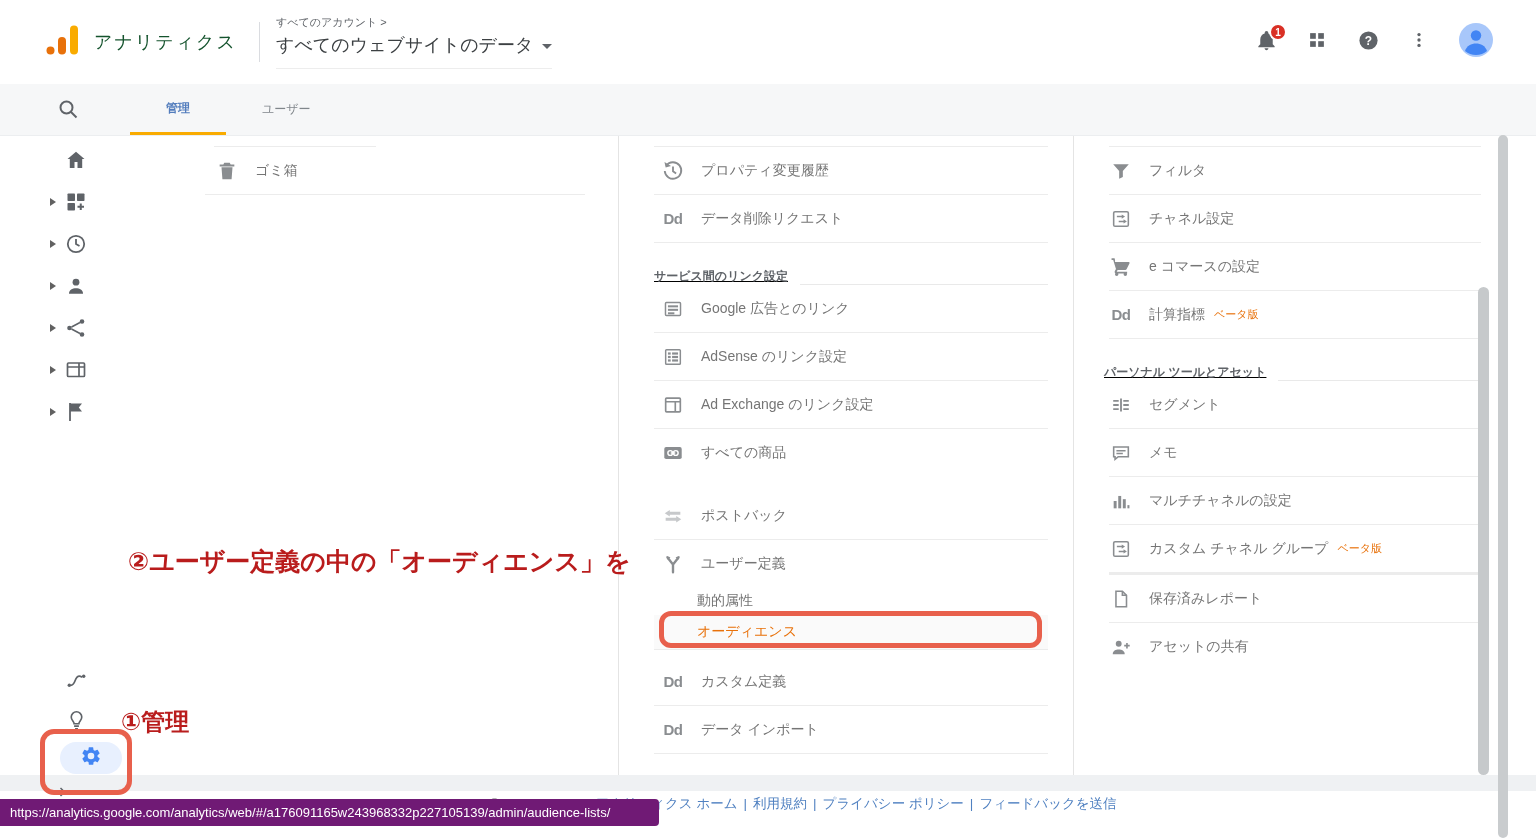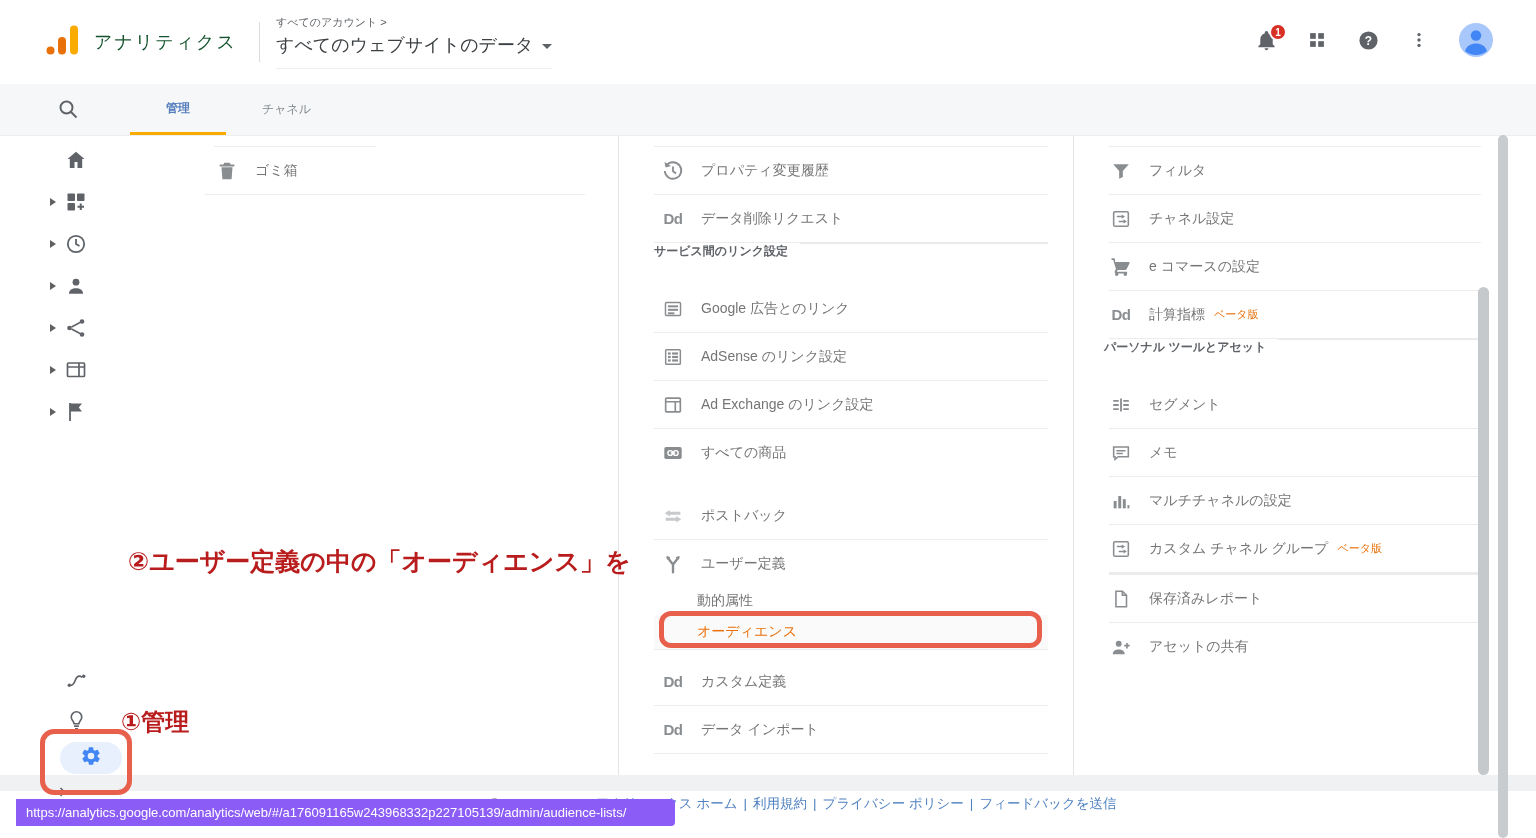--- a/index.html
+++ b/index.html
@@ -44,37 +44,37 @@
   .row{height:47px;display:flex;align-items:center;font-size:14px;color:#757575;cursor:pointer;}
   .col1 .row{padding-left:77px;}
   .col2 .row,.col3 .row{padding-left:42px;}
   .col3 .row{padding-left:35px;}
   .ic{width:24px;height:24px;margin-right:16px;color:#8a8d90;display:flex;align-items:center;justify-content:center;flex:none;}
   .dd{width:24px;margin-right:16px;font-weight:bold;font-size:15px;color:#8a8d90;text-align:center;letter-spacing:-0.5px;flex:none;}
   .row.muted .ic{color:#c7c9cb;}
   .divider{height:1px;background:#ececec;margin:0 25px 0 35px;}
   .col1 .divider{margin:0 33px 0 67px;}
   .col1 .divider-top{height:1px;background:#ececec;margin-left:76px;width:162px;}
-  .sect{height:42px;display:flex;align-items:flex-start;gap:12px;padding:0 25px 0 35px;}
+  .sect{height:42px;display:flex;align-items:flex-end;gap:12px;padding:0 25px 0 35px;text-decoration:underline;}
   .col3 .sect{padding-left:30px;}
   .sect .st{font-size:12px;font-weight:bold;color:#5f6368;white-space:nowrap;}
   .sect .rule{flex:1;height:1px;background:#e9e9e9;}
   .beta{color:#e8710a;font-size:11px;margin-left:9px;}
   .sub{height:34px;margin:0 25px 0 35px;padding-left:43px;display:flex;align-items:center;font-size:14px;color:#757575;position:relative;cursor:pointer;}
   .sub.active{background:#fafafa;color:#e8710a;border-bottom:1px solid #ececec;}
   .sub.plain{height:28px;}
   .audience-box{position:absolute;left:5px;right:6px;top:-4px;bottom:1px;border:5px solid #e8604c;border-radius:12px;pointer-events:none;z-index:30;}
   .spacer{width:100%;}
   
   .footzone{position:absolute;top:775px;left:0;right:0;height:63px;background:#fff;z-index:6;}
   .footstrip{height:16px;background:#eff1f3;}
   .footer-text{text-align:center;font-size:13.5px;color:#757575;margin-top:4px;padding-left:70px;}
   .footer-text a{color:#5081c1;text-decoration:none;cursor:pointer;}
   .fsep{color:#5081c1;margin:0 6px;}
-  .statusbar{position:absolute;left:16px;top:799px;width:659px;height:27px;background:#8b5cf6;color:#fff;font-size:13px;
+  .statusbar{position:absolute;left:0;top:799px;width:659px;height:27px;background:#701a75;color:#fff;font-size:13px;
     display:flex;align-items:center;padding-left:10px;box-sizing:border-box;border-radius:0 4px 4px 0;z-index:60;white-space:nowrap;overflow:hidden;}
   
   .anno{position:absolute;color:#b91c1c;font-weight:bold;z-index:70;white-space:nowrap;}
   .anno2{left:128px;top:545px;font-size:25px;}
   .anno1{left:121px;top:706px;font-size:24px;}
   .gear-box{position:absolute;left:40px;top:729px;width:82px;height:56px;border:5px solid #e8604c;border-radius:14px;z-index:70;pointer-events:none;}
   .collapse-chevron{position:absolute;left:56px;top:784px;color:#5f6368;z-index:10;}
   
   .sb-outer{position:absolute;left:1498px;top:135px;width:10px;height:703px;background:#c9ccce;border-radius:5px;z-index:40;cursor:pointer;}
   .sb-inner{position:absolute;left:1478px;top:287px;width:11px;height:488px;background:#c6c9cb;border-radius:6px;z-index:40;cursor:pointer;}
@@ -157,21 +157,21 @@
   <span class="search-btn">
     <span>
       <svg width="24" height="24" viewBox="0 0 24 24">
           <circle cx="10.5" cy="10.5" r="6" fill="none" stroke="currentColor" stroke-width="2"></circle>
           <path stroke="currentColor" stroke-width="2" d="M15 15l5.5 5.5"></path>
         </svg>
     </span>
   </span>
   <div class="tabs">
     <div class="tab active">管理</div>
-    <div class="tab">チャネル</div>
+    <div class="tab">ユーザー</div>
   </div>
 </div>
 
 <div class="main">
   <nav class="sidebar">
     <div class="sidebar-top" id="sidebar-top">
         <div class="snav">
           <span class="sic">
             <svg width="24" height="24" viewBox="0 0 24 24">
               <path fill="currentColor" d="M12 3.8l8.5 7.2h-2.3v9h-4.7v-6h-3v6H5.8v-9H3.5z"></path>

